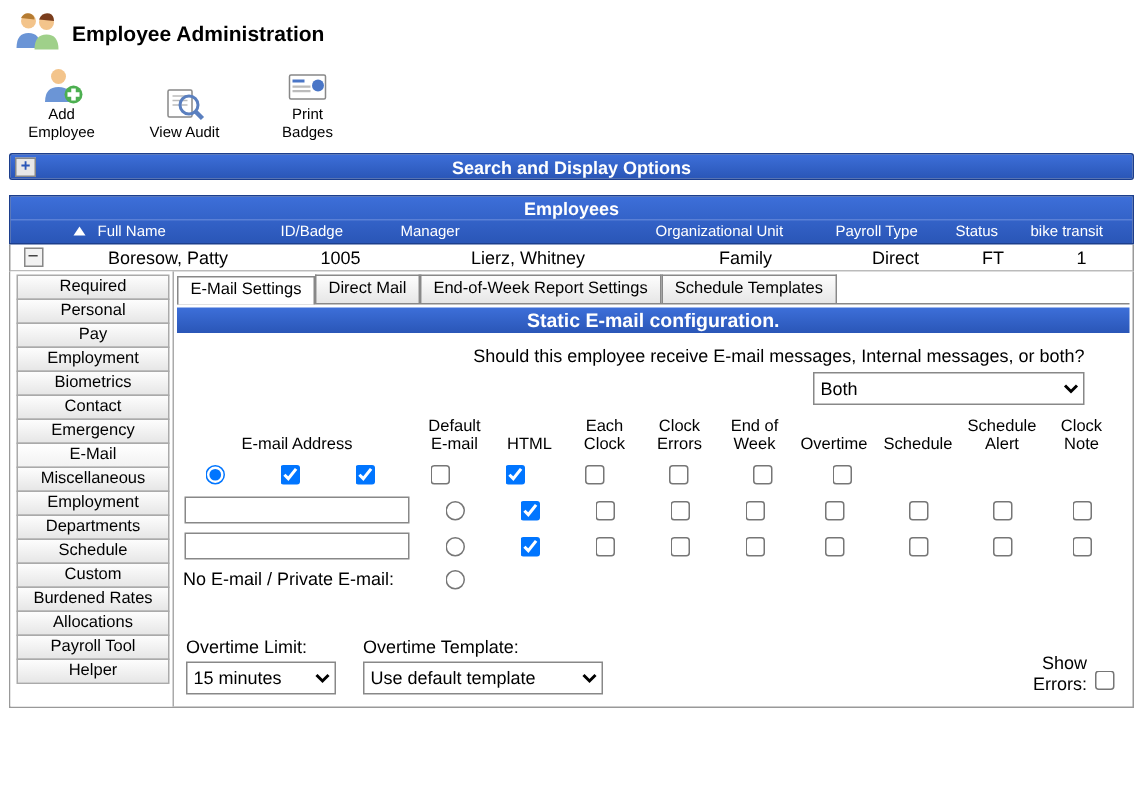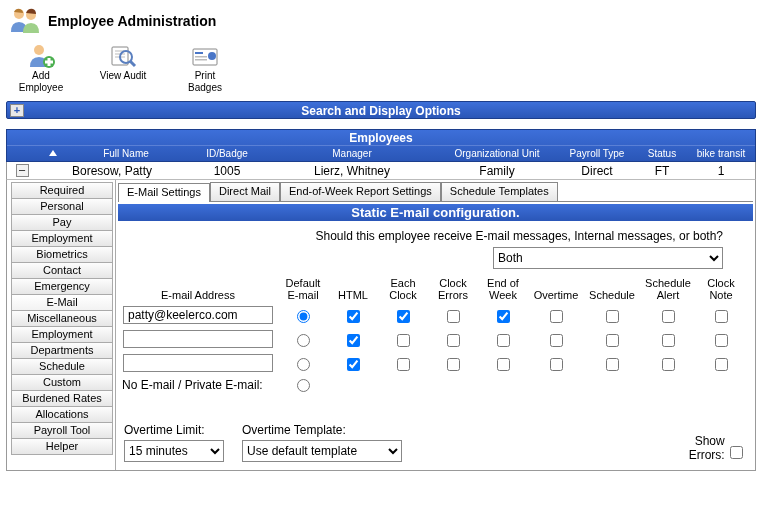--- a/index.html
+++ b/index.html
@@ -28,20 +28,21 @@
   }
   .tool-btn {
     display: flex;
     flex-direction: column;
     align-items: center;
     font-size: 10px;
     cursor: pointer;
     width: 58px;
     text-align: center;
     line-height: 1.15;
+    justify-content: flex-end;
   }
   .tool-btn .ico {
     width: 32px; height: 28px;
     display: flex; align-items: center; justify-content: center;
   }
   .blue-bar {
     background: linear-gradient(#3d6fd9, #2a56b7);
     color: #fff;
     font-weight: bold;
     text-align: center;
@@ -80,21 +81,21 @@
     height: 16px;
     line-height: 16px;
     border-bottom: 1px solid #5a80d6;
   }
   .emp-cols {
     display: flex;
     font-size: 10px;
     height: 15px;
     align-items: center;
   }
-  .emp-cols > div { text-align: center; }
+  .emp-cols > div { text-align: left; }
   .col-expand { width: 30px; }
   .col-name  { width: 150px; text-align: left; padding-left: 28px; position: relative;}
   .col-name .sort-up { position:absolute; left:12px; top:2px; width:0;height:0;border-left:4px solid transparent;border-right:4px solid transparent;border-bottom:6px solid #fff;}
   .col-id    { width: 80px; }
   .col-mgr   { width: 170px; }
   .col-ou    { width: 120px; }
   .col-pt    { width: 80px; }
   .col-st    { width: 50px; }
   .col-bt    { flex: 1; }
   .emp-row {
@@ -349,21 +350,21 @@
       <div class="tab-row" id="top-tabs">
           <div class="tab active">E-Mail Settings</div>
           <div class="tab">Direct Mail</div>
           <div class="tab">End-of-Week Report Settings</div>
           <div class="tab">Schedule Templates</div>
           <div class="spacer"></div>
         </div>
       <div class="section-bar">Static E-mail configuration.</div>
       <div class="prompt-row">Should this employee receive E-mail messages, Internal messages, or both?</div>
       <div class="select-row">
-        <select class="sel" style="width:230px">
+        <select class="sel" style="width:181px">
           <option>Both</option>
         </select>
       </div>
 
       <div class="grid-head">
         <div class="g-email">E-mail Address</div>
         <div class="g-col" style="white-space:pre-line">Default
 E-mail</div>
         <div class="g-col" style="white-space:pre-line">HTML</div>
         <div class="g-col" style="white-space:pre-line">Each
@@ -375,21 +376,20 @@
         <div class="g-col w" style="white-space:pre-line">Overtime</div>
         <div class="g-col w" style="white-space:pre-line">Schedule</div>
         <div class="g-col w" style="white-space:pre-line">Schedule
 Alert</div>
         <div class="g-col" style="white-space:pre-line">Clock
 Note</div>
       </div>
 
       <div id="grid-rows">
           <div class="grid-row">
-            <div class="g-email"><input type="text" value="patty@keelerco.com" style=""></div>
             <div class="g-cell"><input type="radio" name="defemail" checked="" style=""></div>
             <div class="g-cell"><input type="checkbox" checked="" style=""></div>
             <div class="g-cell"><input type="checkbox" checked="" style=""></div>
             <div class="g-cell"><input type="checkbox" style=""></div>
             <div class="g-cell"><input type="checkbox" checked="" style=""></div>
             <div class="g-cell w"><input type="checkbox" style=""></div>
             <div class="g-cell w"><input type="checkbox" style=""></div>
             <div class="g-cell w"><input type="checkbox" style=""></div>
             <div class="g-cell"><input type="checkbox" style=""></div>
           </div>

